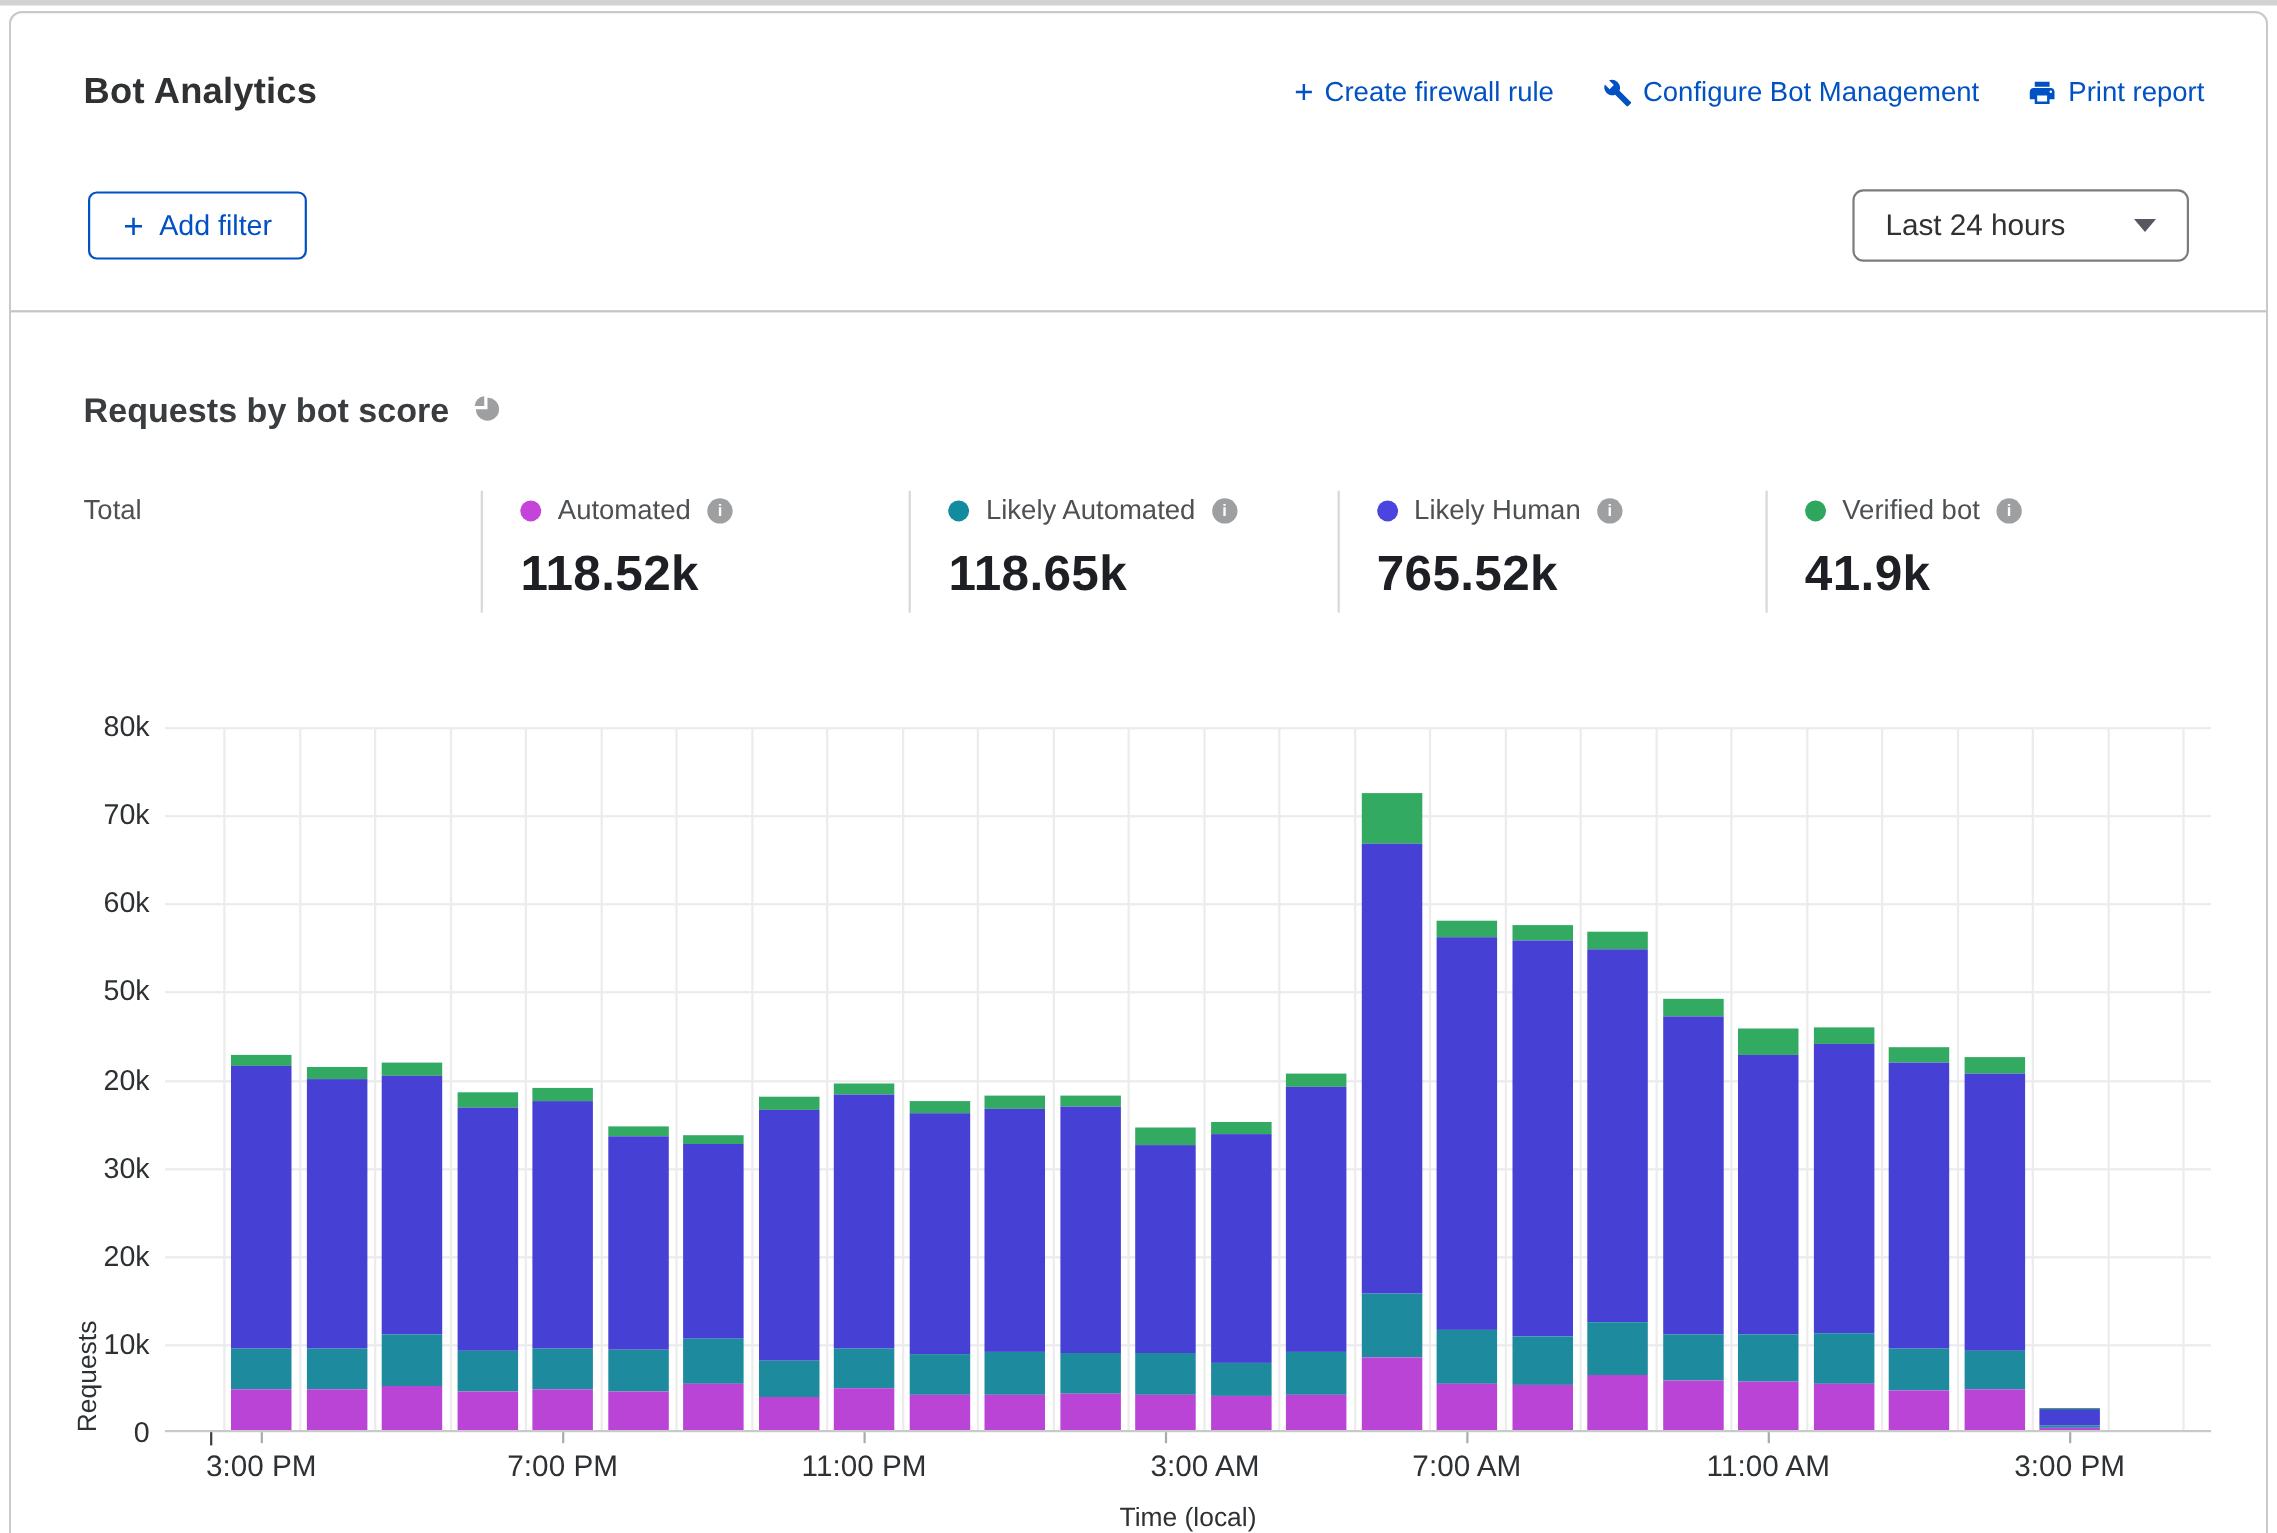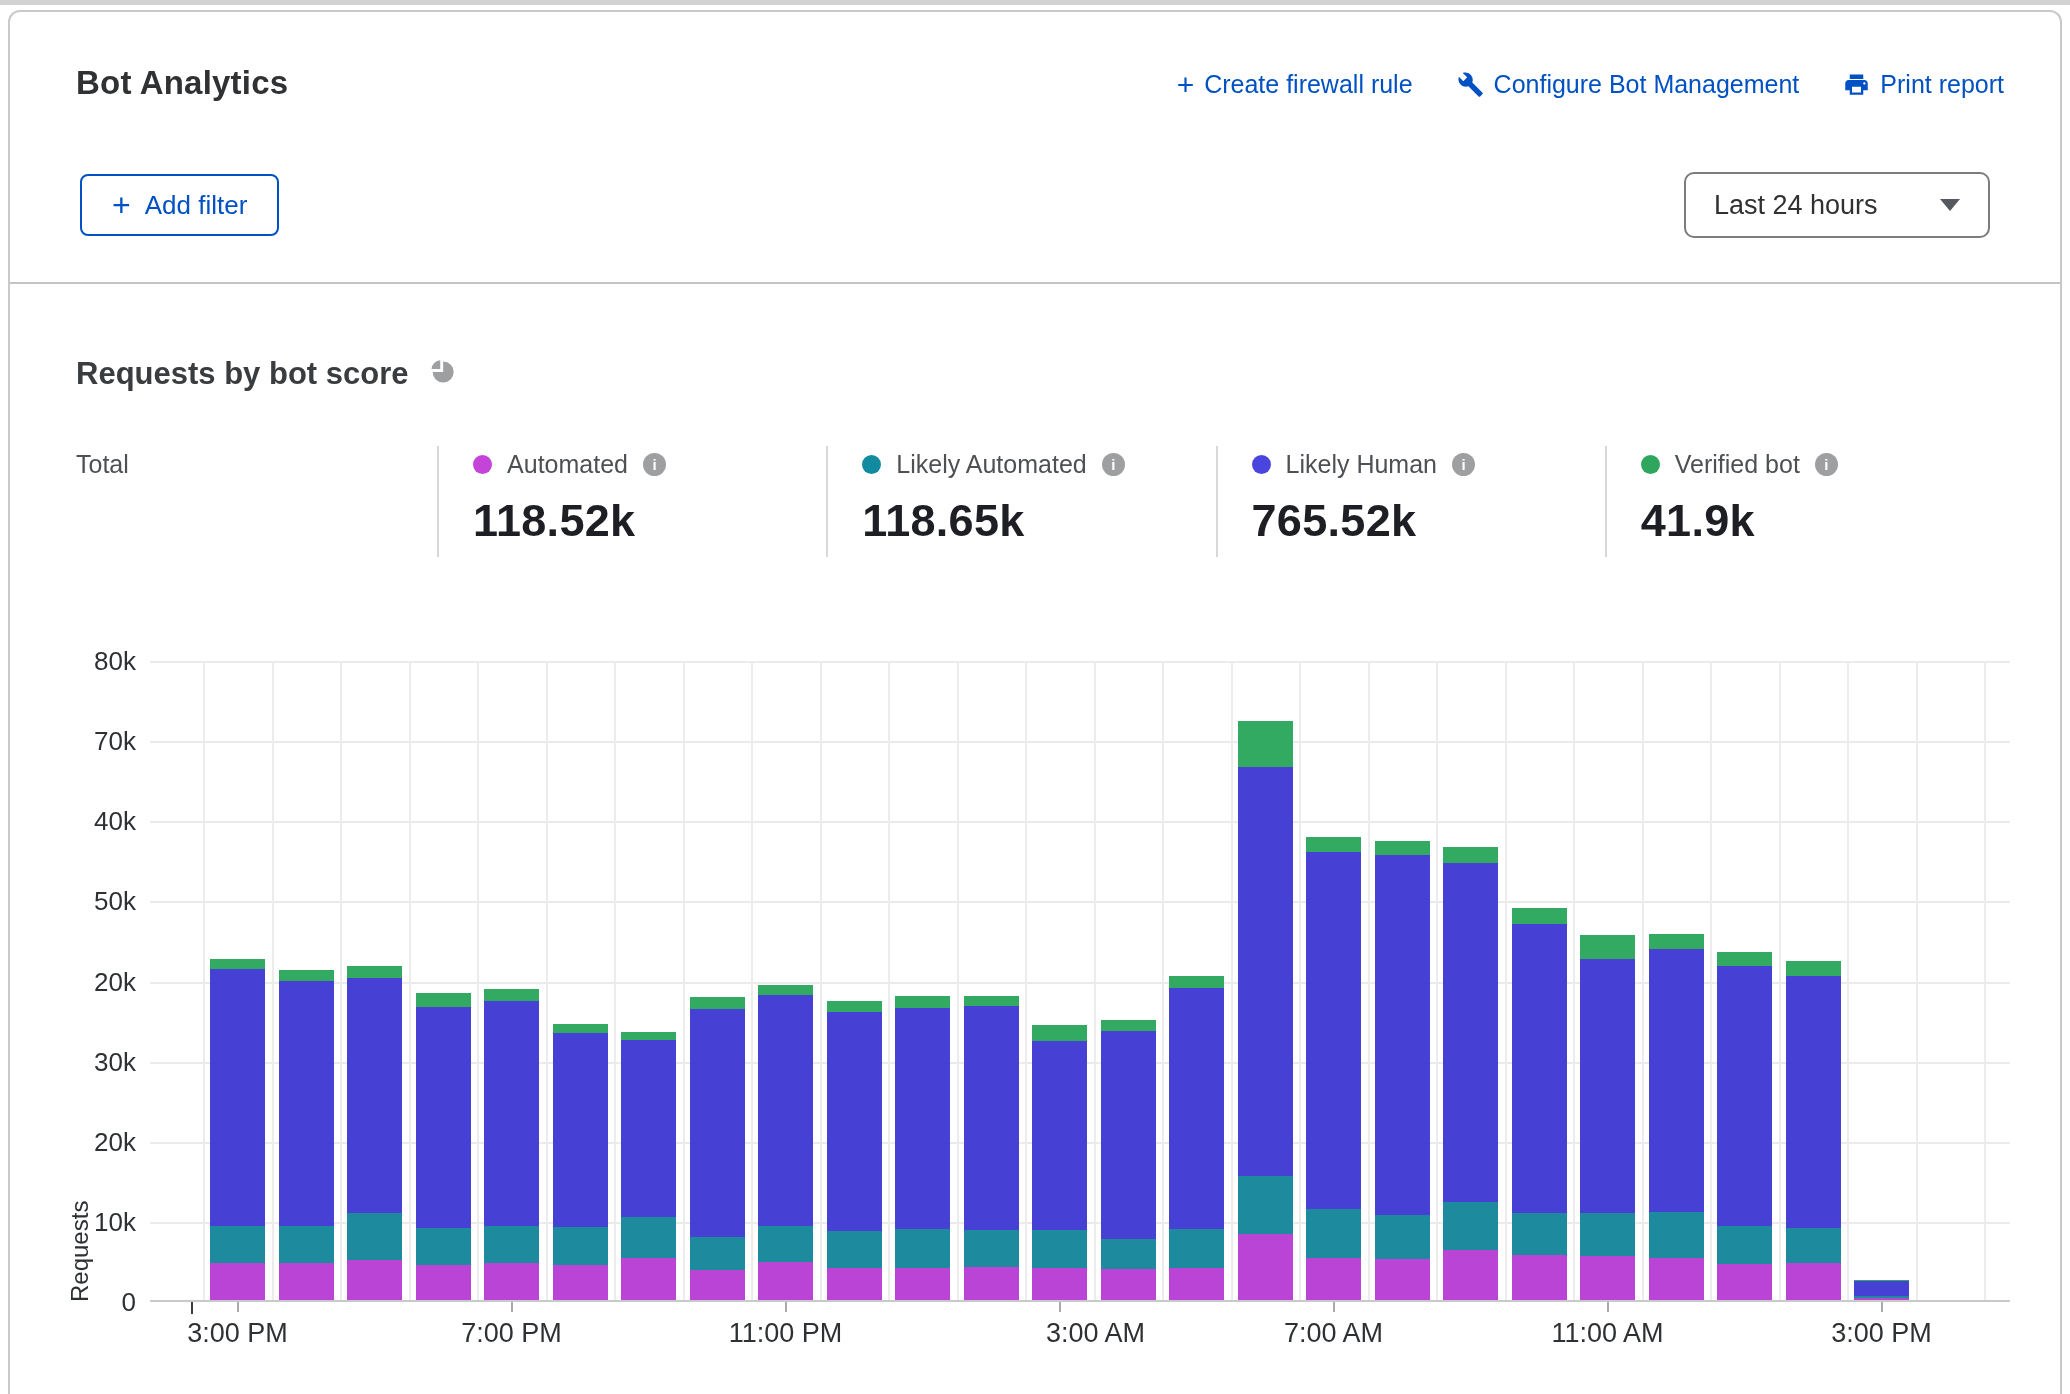--- a/index.html
+++ b/index.html
@@ -166,21 +166,21 @@
 
     <div class="chart-region">
       <div class="y-axis-title">Requests</div>
       <div class="ylabels">
           <div class="ytick" style="top: 641px;">0</div>
           <div class="ytick" style="top: 560.875px;">10k</div>
           <div class="ytick" style="top: 480.75px;">20k</div>
           <div class="ytick" style="top: 400.625px;">30k</div>
           <div class="ytick" style="top: 320.5px;">20k</div>
           <div class="ytick" style="top: 240.375px;">50k</div>
-          <div class="ytick" style="top: 160.25px;">40k</div>
+          <div class="ytick" style="top: 160.25px;">60k</div>
           <div class="ytick" style="top: 80.125px;">70k</div>
           <div class="ytick" style="top: 0px;">80k</div>
         </div>
       <div class="plot-area">
           <div class="hgrid" style="top: 560.875px;"></div>
           <div class="hgrid" style="top: 480.75px;"></div>
           <div class="hgrid" style="top: 400.625px;"></div>
           <div class="hgrid" style="top: 320.5px;"></div>
           <div class="hgrid" style="top: 240.375px;"></div>
           <div class="hgrid" style="top: 160.25px;"></div>
@@ -358,20 +358,21 @@
             <div class="seg" style="height: 15.2237px; background: rgb(50, 170, 97);"></div>
           </div>
           <div class="bar" style="left: 1704px; width: 55px;">
             <div class="seg" style="height: 2.40375px; background: rgb(186, 68, 214);"></div>
             <div class="seg" style="height: 2.00312px; background: rgb(29, 138, 158);"></div>
             <div class="seg" style="height: 14.8231px; background: rgb(70, 65, 212);"></div>
             <div class="seg" style="height: 0.80125px; background: rgb(50, 170, 97);"></div>
           </div>
         </div>
       <div class="xaxis">
+        <div class="x-axis-title">Time (local)</div>
       <div class="xtick-mark start" style="left: 41px;"></div>
           <div class="xtick-mark" style="left: 86.5px;"></div>
           <div class="xtick-label" style="left: 87.5px;">3:00 PM</div>
           <div class="xtick-mark" style="left: 360.5px;"></div>
           <div class="xtick-label" style="left: 361.5px;">7:00 PM</div>
           <div class="xtick-mark" style="left: 634.5px;"></div>
           <div class="xtick-label" style="left: 635.5px;">11:00 PM</div>
           <div class="xtick-mark" style="left: 908.5px;"></div>
           <div class="xtick-label" style="left: 909.5px; margin-left: 36px;">3:00 AM</div>
           <div class="xtick-mark" style="left: 1182.5px;"></div>

